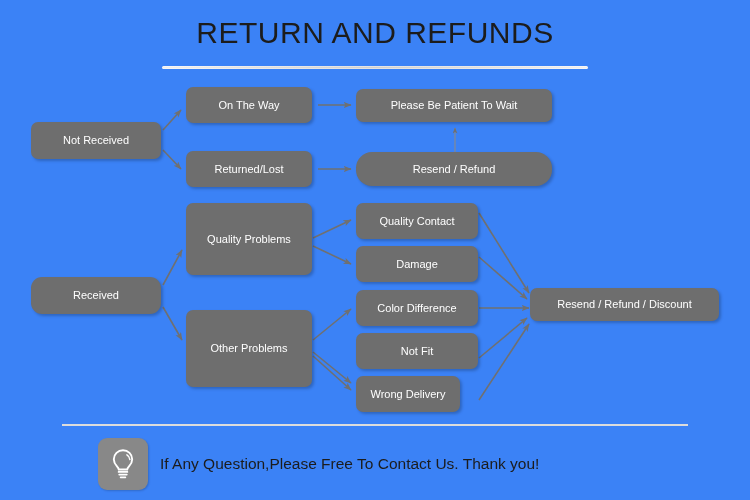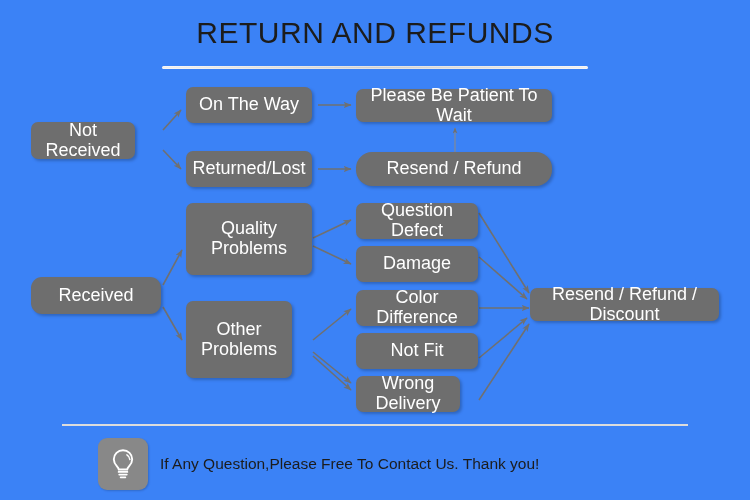--- a/index.html
+++ b/index.html
@@ -46,21 +46,21 @@
 
   
   .node {
     position: absolute;
     background: #6e6e6e;
     color: #ffffff;
     border-radius: 7px;
     display: flex;
     align-items: center;
     justify-content: center;
-    font-size: 18px;
+    font-size: 11px;
     font-family: "Liberation Sans", sans-serif;
     box-shadow: 2px 2px 3px rgba(0,0,0,0.22);
     text-align: center;
     line-height: 1.1;
     box-sizing: border-box;
     padding: 0 6px;
     user-select: none;
   }
 
   
@@ -155,37 +155,37 @@
       <line x1="479" y1="308" x2="529" y2="308"></line>
 
       <line x1="479" y1="358" x2="527" y2="318"></line>
 
       <line x1="479" y1="400" x2="529" y2="324"></line>
     </g>
 
     <line x1="455" y1="153" x2="455" y2="128" stroke="#8a8a8a" stroke-width="1.1" marker-end="url(#ah-sm)"></line>
   </svg>
 
-  <div class="node" style="left:31px; top:122px; width:104px; height:37px;">Not Received</div>
+  <div class="node" style="left:31px; top:122px; width:130px; height:37px;">Not Received</div>
 
   <div class="node" style="left:186px; top:87px; width:126px; height:36px;">On The Way</div>
 
   <div class="node" style="left:186px; top:151px; width:126px; height:36px;">Returned/Lost</div>
 
   <div class="node" style="left:356px; top:89px; width:196px; height:33px;">Please Be Patient To Wait</div>
 
   <div class="node" style="left:356px; top:152px; width:196px; height:34px;border-radius:16px;">Resend / Refund</div>
 
   <div class="node" style="left:31px; top:277px; width:130px; height:37px;border-radius:11px;">Received</div>
 
   <div class="node" style="left:186px; top:203px; width:126px; height:72px;">Quality Problems</div>
 
-  <div class="node" style="left:186px; top:301px; width:106px; height:77px;">Other Problems</div>
-
-  <div class="node" style="left:356px; top:203px; width:122px; height:36px;">Question Defect</div>
+  <div class="node" style="left:186px; top:310px; width:126px; height:77px;">Other Problems</div>
+
+  <div class="node" style="left:356px; top:203px; width:122px; height:36px;">Quality Contact</div>
 
   <div class="node" style="left:356px; top:246px; width:122px; height:36px;">Damage</div>
 
   <div class="node" style="left:356px; top:290px; width:122px; height:36px;">Color Difference</div>
 
   <div class="node" style="left:356px; top:333px; width:122px; height:36px;text-align:right;">Not Fit</div>
 
   <div class="node" style="left:356px; top:376px; width:104px; height:36px;">Wrong Delivery</div>
 
   <div class="node" style="left:530px; top:288px; width:189px; height:33px;">Resend / Refund / Discount</div>

